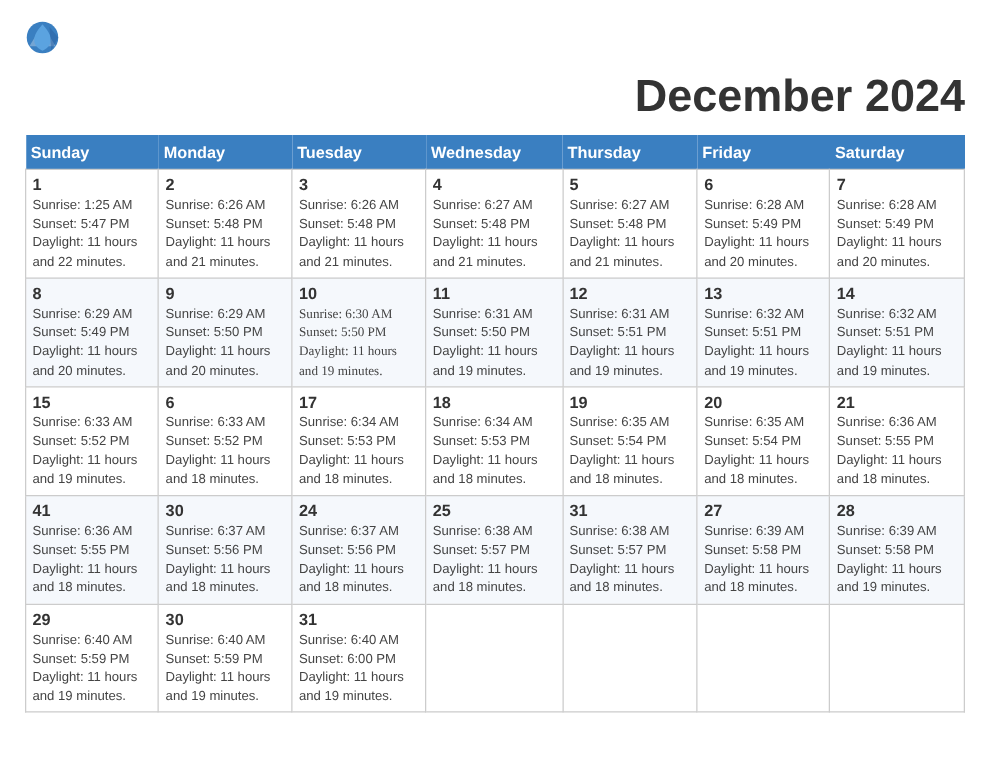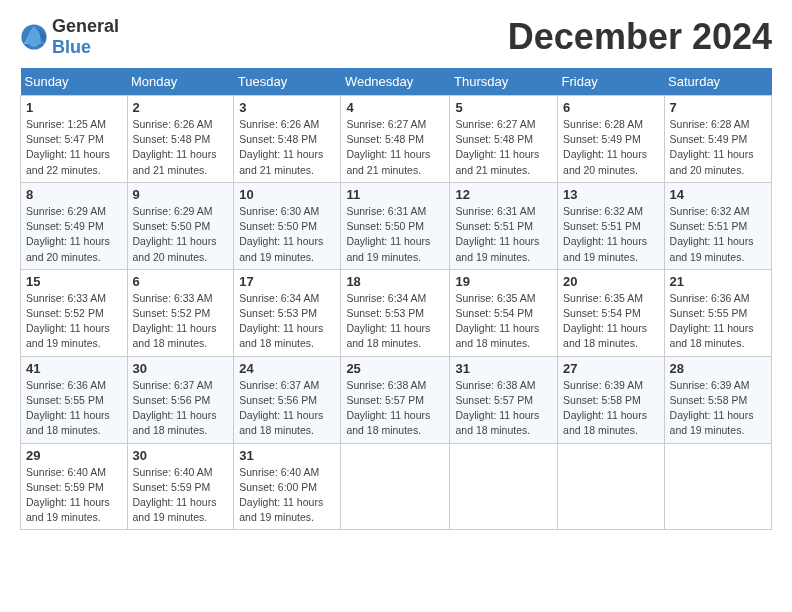--- a/index.html
+++ b/index.html
@@ -30,20 +30,21 @@
       font-size: 18px;
       font-weight: bold;
       color: #3a7fc1;
     }
     .logo-icon {
       width: 28px;
       height: 28px;
     }
     .title-section {
       text-align: center;
+      margin-top: 40px;
     }
     .month-title {
       font-size: 36px;
       font-weight: bold;
       color: #333;
     }
     .location-title {
       font-size: 16px;
       color: #555;
     }
@@ -51,21 +52,21 @@
       width: 100%;
       border-collapse: collapse;
       font-size: 11px;
     }
     .calendar-table th {
       background: #3a7fc1;
       color: #fff;
       padding: 6px 4px;
       text-align: left;
       font-size: 13px;
-      font-weight: normal;
+      font-weight: bold;
     }
     .calendar-table td {
       border: 1px solid #ccc;
       padding: 4px 5px;
       vertical-align: top;
       width: 113px;
       min-height: 70px;
       background: #fff;
     }
     .calendar-table tr:nth-child(even) td {
@@ -91,24 +92,20 @@
 <body>
 
 <div class="header-section">
   <div class="logo">
     <svg class="logo-icon" viewBox="0 0 40 40" xmlns="http://www.w3.org/2000/svg">
       <circle cx="20" cy="20" r="18" fill="#3a7fc1"></circle>
       <path d="M20 5 L35 30 L5 30 Z" fill="#fff" opacity="0.3"></path>
       <path d="M20 5 C30 15 35 28 20 35 C5 28 10 15 20 5Z" fill="#5ba3e0"></path>
       <polygon points="28,8 38,20 30,35" fill="#2a5f9f" opacity="0.5"></polygon>
     </svg>
-    <div>
-      <span class="logo-text-general">General</span><br>
-      <span class="logo-text-blue">Blue</span>
-    </div>
   </div>
   <div class="title-section">
     <div class="month-title">December 2024</div>
   </div>
 </div>
 
 <table class="calendar-table">
   <thead>
     <tr>
     <th>Sunday</th>
@@ -173,21 +170,21 @@
 Daylight: 11 hours and 20 minutes.</div>
         </td>
         <td>
           <span class="day-number">9</span>
           <div class="day-info" style="white-space: pre-line;">Sunrise: 6:29 AM
 Sunset: 5:50 PM
 Daylight: 11 hours and 20 minutes.</div>
         </td>
         <td>
           <span class="day-number">10</span>
-          <div class="day-info" style="white-space: pre-line;">Sunrise: 6:30 AM
+          <div class="day-info" style="white-space: pre-line; font-family: Liberation Serif, serif;">Sunrise: 6:30 AM
 Sunset: 5:50 PM
 Daylight: 11 hours and 19 minutes.</div>
         </td>
         <td>
           <span class="day-number">11</span>
           <div class="day-info" style="white-space: pre-line;">Sunrise: 6:31 AM
 Sunset: 5:50 PM
 Daylight: 11 hours and 19 minutes.</div>
         </td>
         <td>

